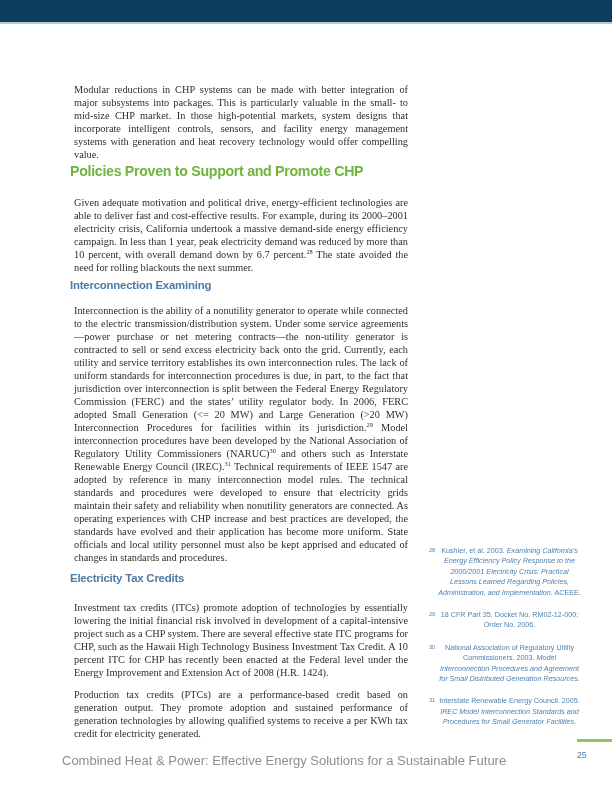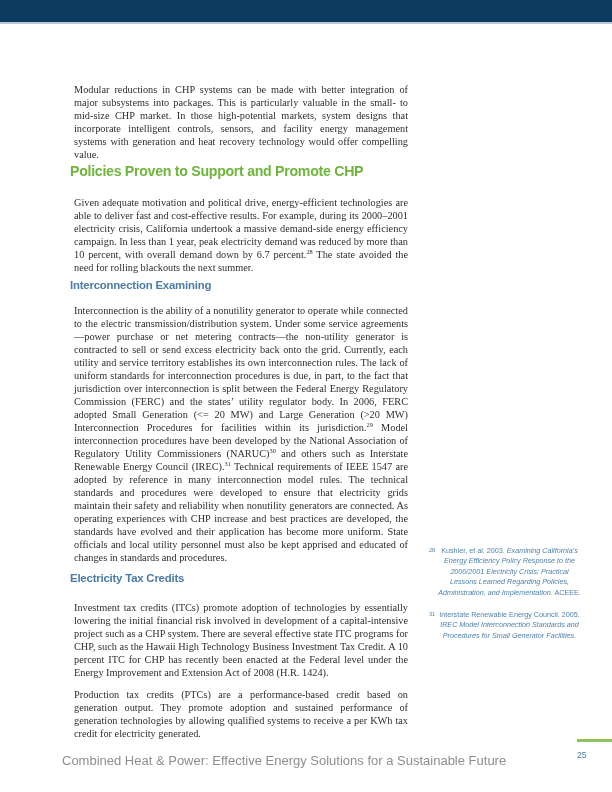--- a/index.html
+++ b/index.html
@@ -118,21 +118,27 @@
   <p class="para5">Production tax credits (PTCs) are a performance-based credit based on generation output. They promote adoption and sustained performance of generation technologies by allowing qualified systems to receive a per KWh tax credit for electricity generated.</p>
 
 </div>
 
 <aside class="sidebar">
 
   <div class="note">
     <span class="ref">28</span><span>Kushler, et al. 2003. </span><i>Examining California’s Energy Efficiency Policy Response to the 2000/2001 Electricity Crisis: Practical Lessons Learned Regarding Policies, Administration, and Implementation.</i><span> ACEEE.</span>
   </div>
 
+  <div class="note">
+    <span class="ref">29</span><span>18 CFR Part 35, Docket No. RM02-12-000; Order No. 2006.</span>
+  </div>
 
+  <div class="note">
+    <span class="ref">30</span><span>National Association of Regulatory Utility Commissioners. 2003. </span><i>Model Interconnection Procedures and Agreement for Small Distributed Generation Resources.</i>
+  </div>
 
   <div class="note">
     <span class="ref">31</span><span>Interstate Renewable Energy Council. 2005. </span><i>IREC Model Interconnection Standards and Procedures for Small Generator Facilities.</i>
   </div>
 
 </aside>
 
 <div class="footer-rule"></div>
 <div class="footer-title">Combined Heat &amp; Power: Effective Energy Solutions for a Sustainable Future</div>
 <div class="footer-page">25</div>

